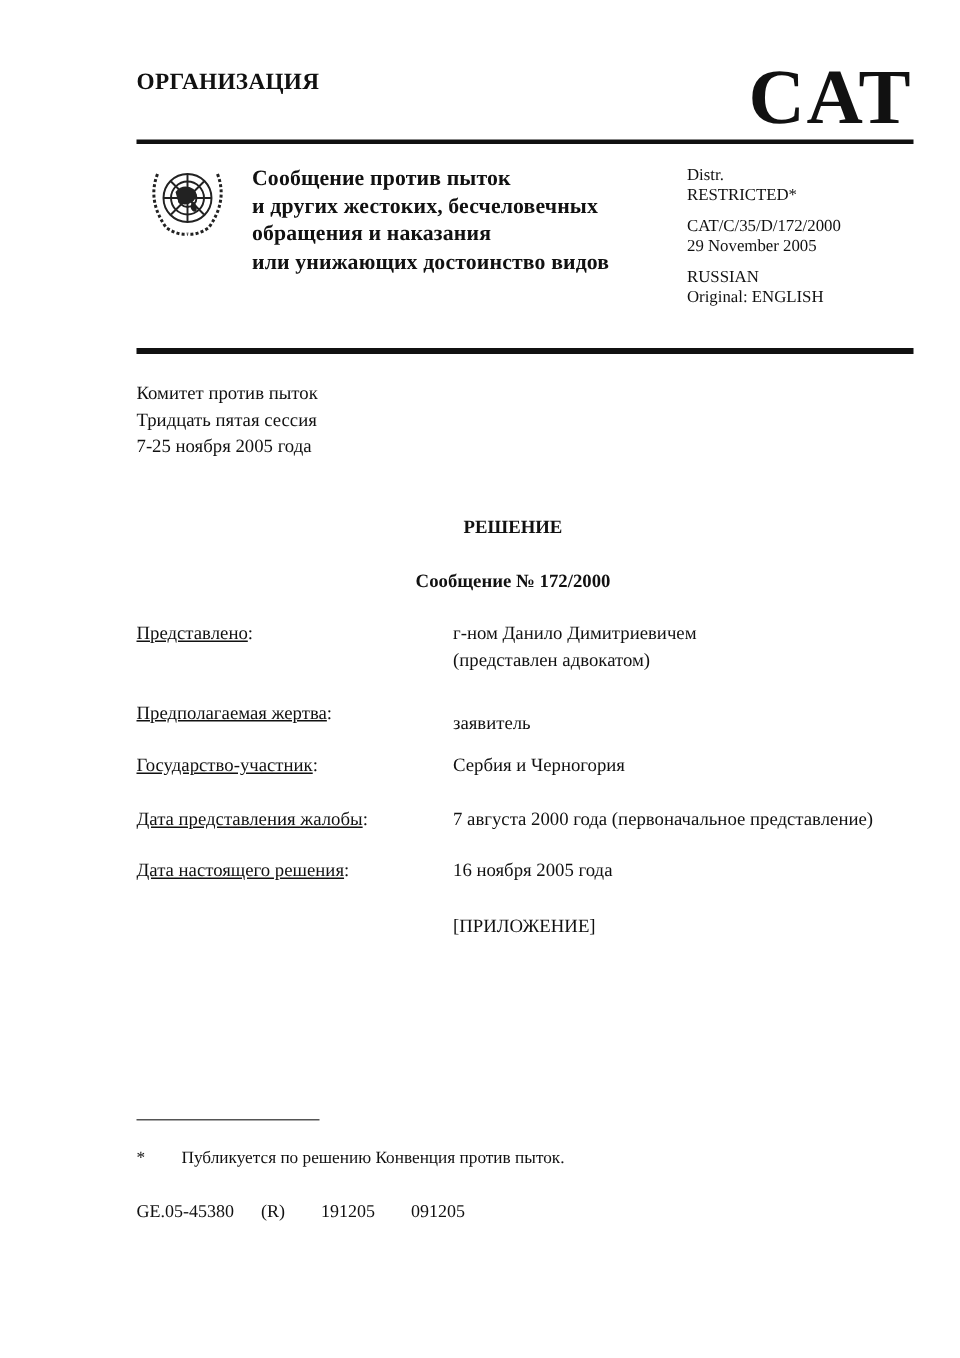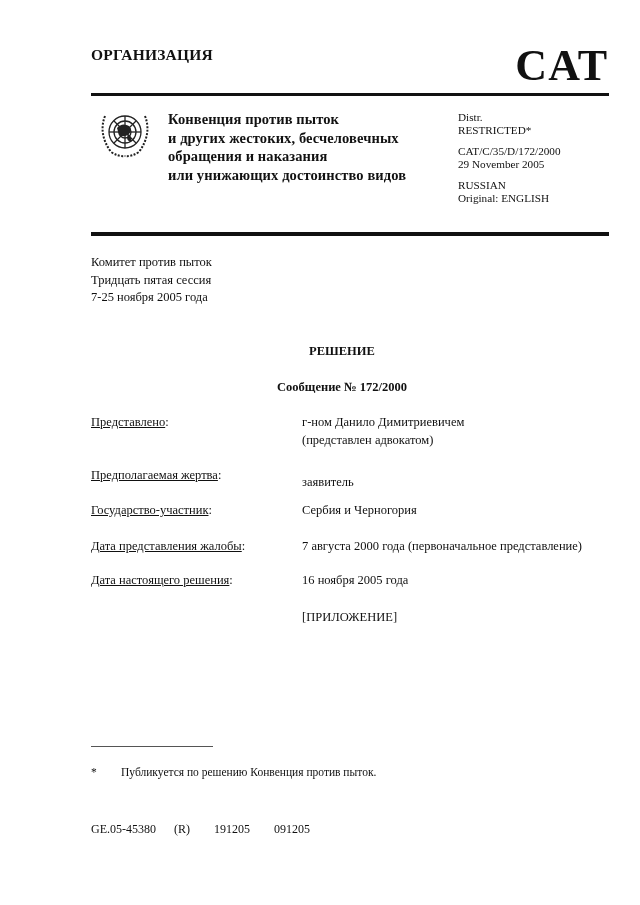--- a/index.html
+++ b/index.html
@@ -1,36 +1,36 @@
 <!DOCTYPE html>
 <html><head>
 <meta charset="utf-8">
 <style>
   html, body { margin: 0; padding: 0; background: #ffffff; }
   body { width: 640px; height: 905px; position: relative; overflow: hidden;
          font-family: "Liberation Serif", "DejaVu Serif", serif; color: #111; }
   .abs { position: absolute; }
   .org { left: 91px; top: 46px; font-weight: bold; font-size: 15.5px; line-height: 18px; letter-spacing: 0.2px; }
-  .cat { right: 32px; top: 44px; font-weight: bold; font-size: 44px; line-height: 44px; letter-spacing: 1px; }
+  .cat { right: 32px; top: 44px; font-weight: bold; font-size: 52px; line-height: 44px; letter-spacing: 1px; }
   .rule-top { left: 91px; top: 93px; width: 518px; height: 3px; background: #111; }
   .emblem { left: 95px; top: 108px; width: 60px; height: 52px; }
   .conv { left: 168px; top: 110px; font-weight: bold; font-size: 14.5px; line-height: 18.5px; letter-spacing: 0.1px; }
   .distr { left: 458px; top: 111px; font-size: 11.2px; line-height: 13px; }
   .distr .gap { height: 8px; }
   .rule-mid { left: 91px; top: 232px; width: 518px; height: 4px; background: #111; }
   .committee { left: 91px; top: 254px; font-size: 12.5px; line-height: 17.5px; font-family: Liberation Serif, serif; }
   .decision { left: 0; width: 684px; top: 344px; text-align: center; font-weight: bold; font-size: 12.5px; }
   .comm-no { left: 0; width: 684px; top: 380px; text-align: center; font-weight: bold; font-size: 12.5px; }
   .field-label { left: 91px; font-size: 12.5px; line-height: 17.5px; }
   .field-label u { text-decoration: underline; margin-top: 29px; }
   .field-value { left: 302px; font-size: 12.5px; line-height: 17.5px; }
   .fn-rule { left: 91px; top: 746px; width: 122px; height: 1px; background: #555; }
   .fn-star { left: 91px; top: 766px; font-size: 11.5px; }
   .fn-text { left: 121px; top: 766px; font-size: 11.5px; }
-  .job { left: 91px; top: 822px; font-size: 12px; word-spacing: 3px; }
+  .job { left: 91px; top: 800px; font-size: 12px; word-spacing: 3px; }
 </style>
 </head>
 <body>
 
 <div class="abs org">
   <div>ОРГАНИЗАЦИЯ</div>
 </div>
 <div class="abs cat">CAT</div>
 <div class="abs rule-top"></div>
 
@@ -46,21 +46,21 @@
   </g>
   <path d="M22 20 q5 -6 12 -2 q4 4 0 8 q-5 4 -10 1 z" fill="#222"></path>
   <path d="M33 26 q4 2 3 7 q-3 1 -4 -3 z" fill="#222"></path>
   <g fill="none" stroke="#222" stroke-width="2" stroke-dasharray="2 1.5">
     <path d="M10 8 Q3 26 16 44 Q24 49 30 48"></path>
     <path d="M50 8 Q57 26 44 44 Q36 49 30 48"></path>
   </g>
 </svg>
 
 <div class="abs conv">
-  <div>Конвенция против пыток</div>
+  <div>Сообщение против пыток</div>
   <div>и других жестоких, бесчеловечных</div>
   <div>обращения и наказания</div>
   <div>или унижающих достоинство видов</div>
 </div>
 
 <div class="abs distr">
   <div>Distr.</div>
   <div>RESTRICTED*</div>
   <div class="gap"></div>
   <div>CAT/C/35/D/172/2000</div>

